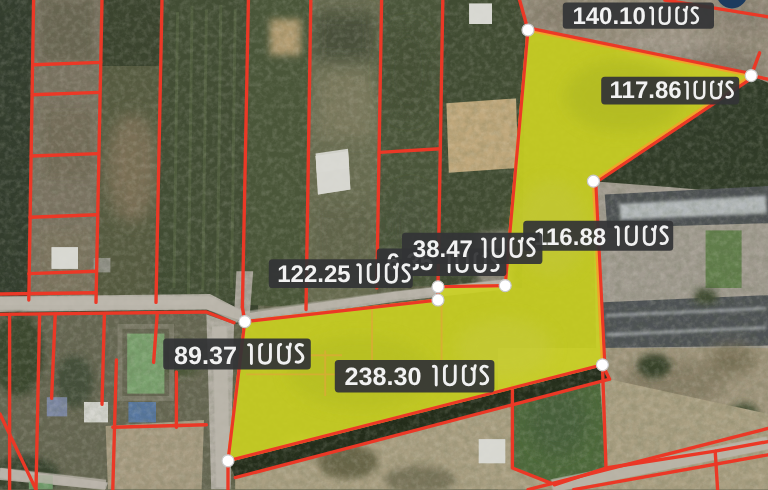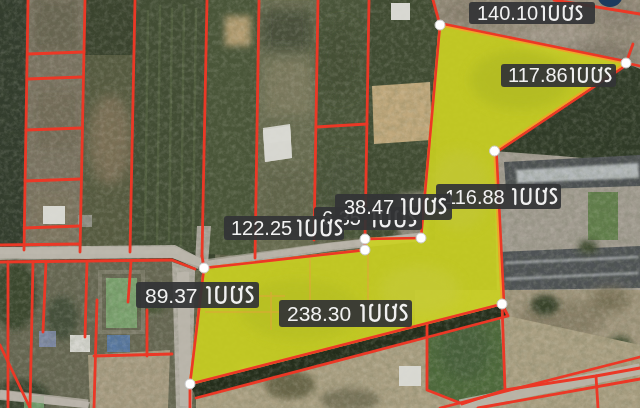--- a/index.html
+++ b/index.html
@@ -1,16 +1,16 @@
 <!DOCTYPE html>
 <html><head>
 <meta charset="utf-8">
 <style>
   html,body{margin:0;padding:0;background:#7a7a62;}
-  #map{position:relative;width:640px;height:408px;overflow:hidden;font-family:"Liberation Sans",sans-serif;}
+  #map{position:relative;width:640px;height:408px;overflow:hidden;font-family:"Liberation Sans",sans-serif;font-weight:bold;}
   svg{display:block;}
 </style>
 </head>
 <body>
 
 <div id="map">
 <svg width="640" height="408" viewBox="0 0 640 408">
 <defs>
   <filter id="b3" x="-30%" y="-30%" width="160%" height="160%">
           <feGaussianBlur stdDeviation="3"></feGaussianBlur>

